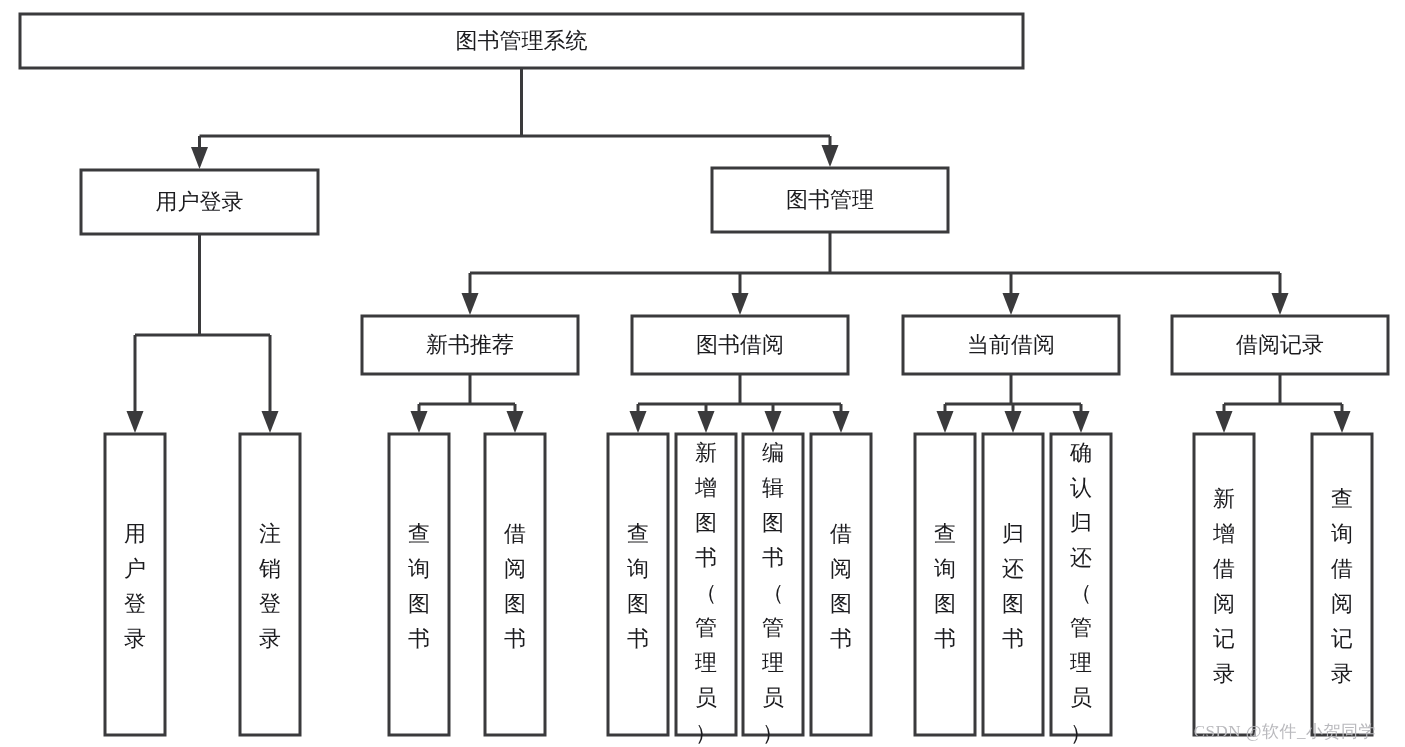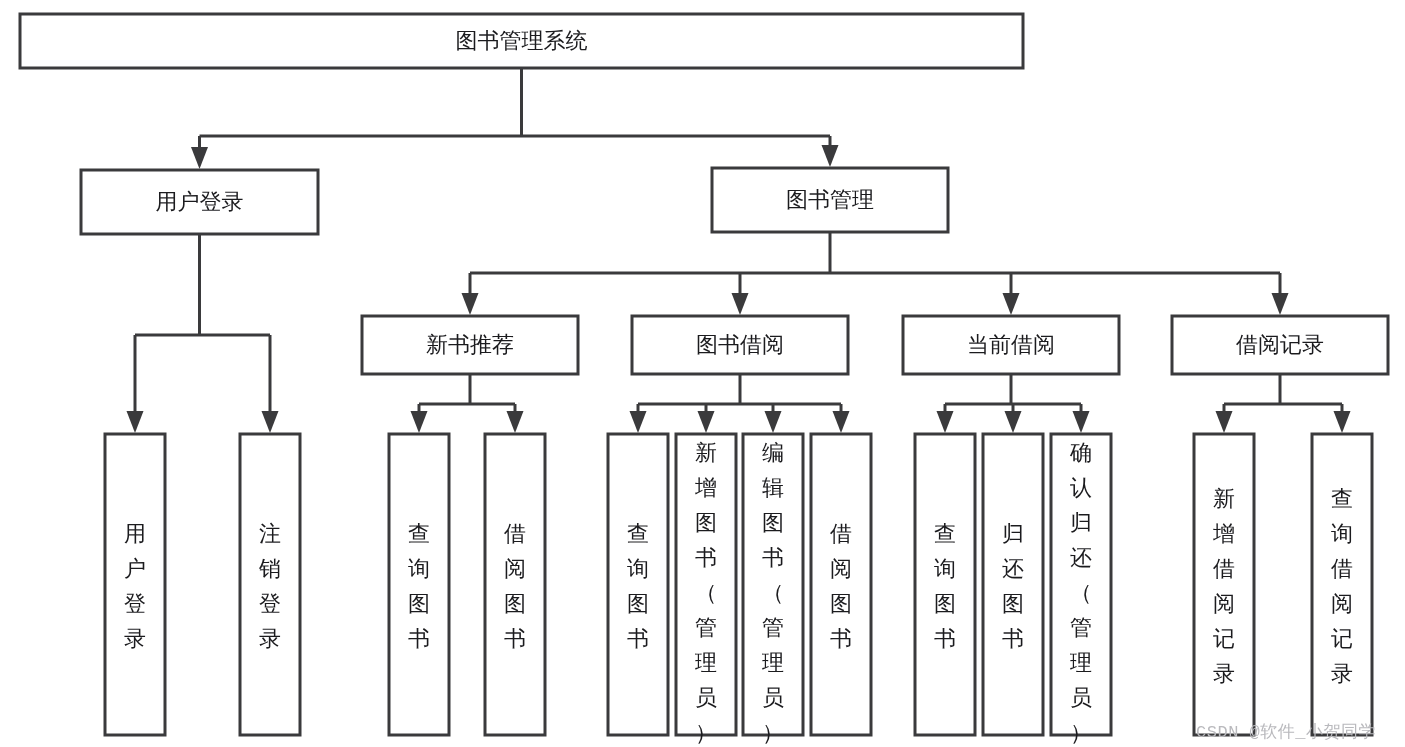--- a/index.html
+++ b/index.html
@@ -52,21 +52,21 @@
   .node-label-v {
     fill: #1b1b1e;
     font-family: "Liberation Sans", "DejaVu Sans", sans-serif;
     font-size: 22px;
     text-anchor: middle;
   }
   .watermark {
     position: absolute;
     right: 8px;
     bottom: 4px;
-    font-family: Liberation Mono, monospace;
+    font-family: Liberation Serif, serif;
     font-size: 17px;
     color: #b9b9bd;
     white-space: nowrap;
     letter-spacing: 0.5px;
     text-align: center;
   }
 </style>
 </head>
 <body>
 

